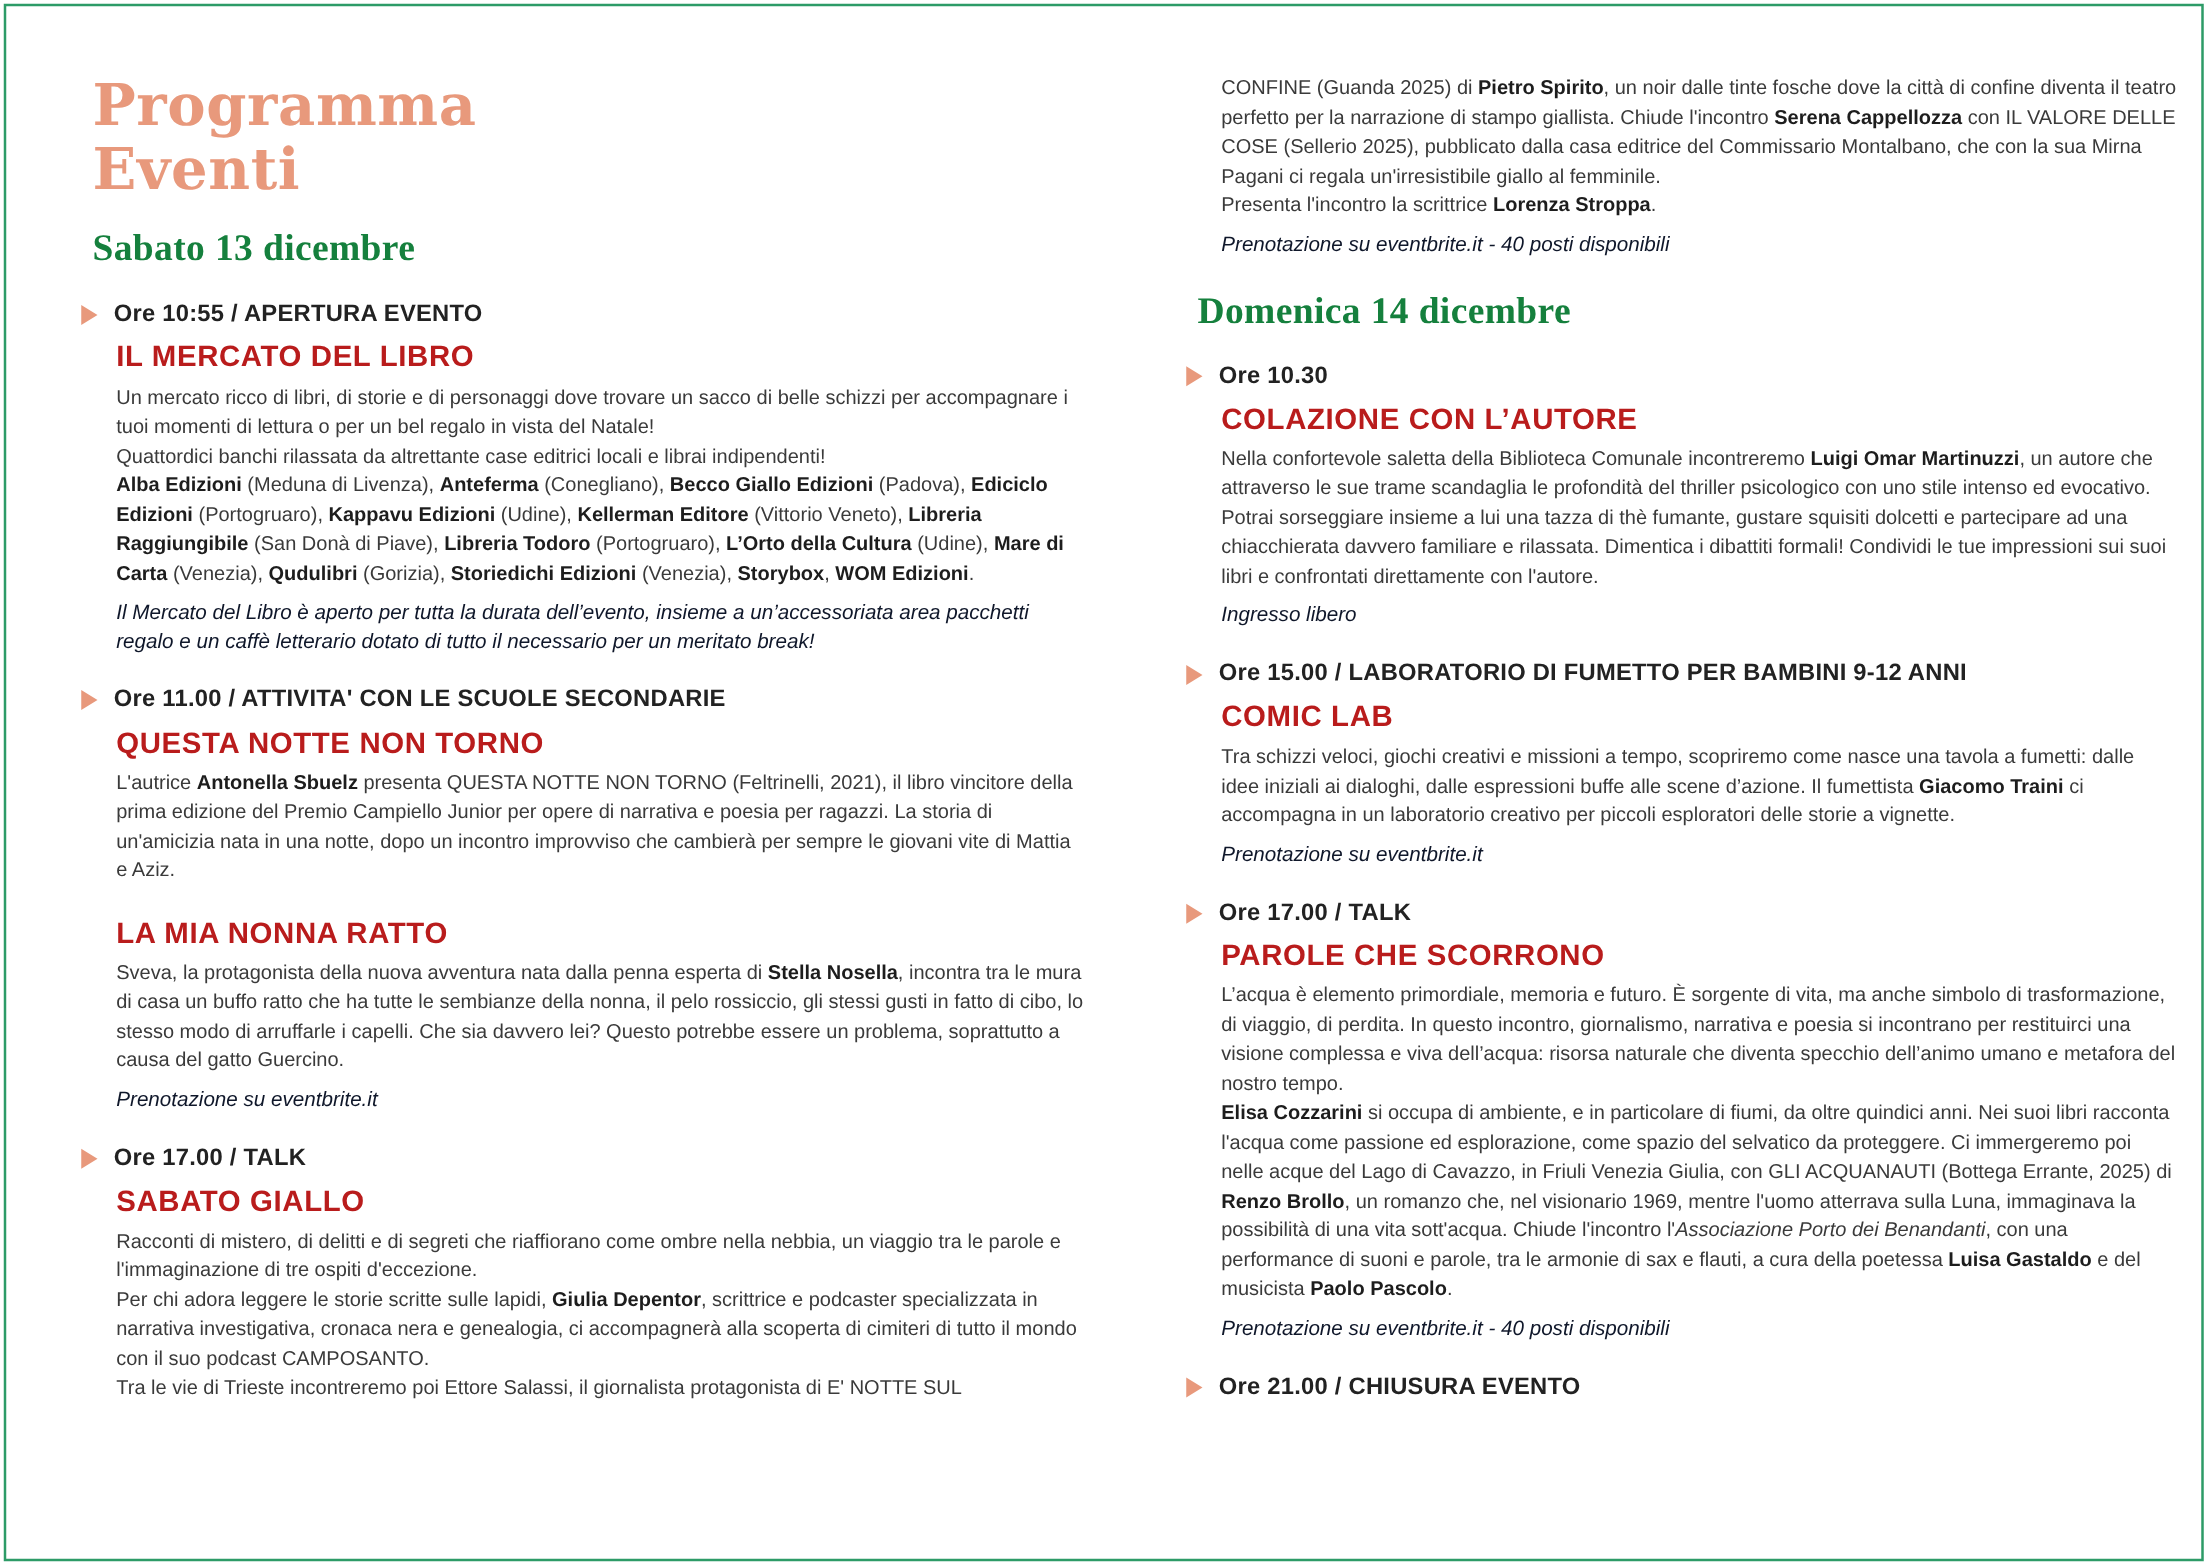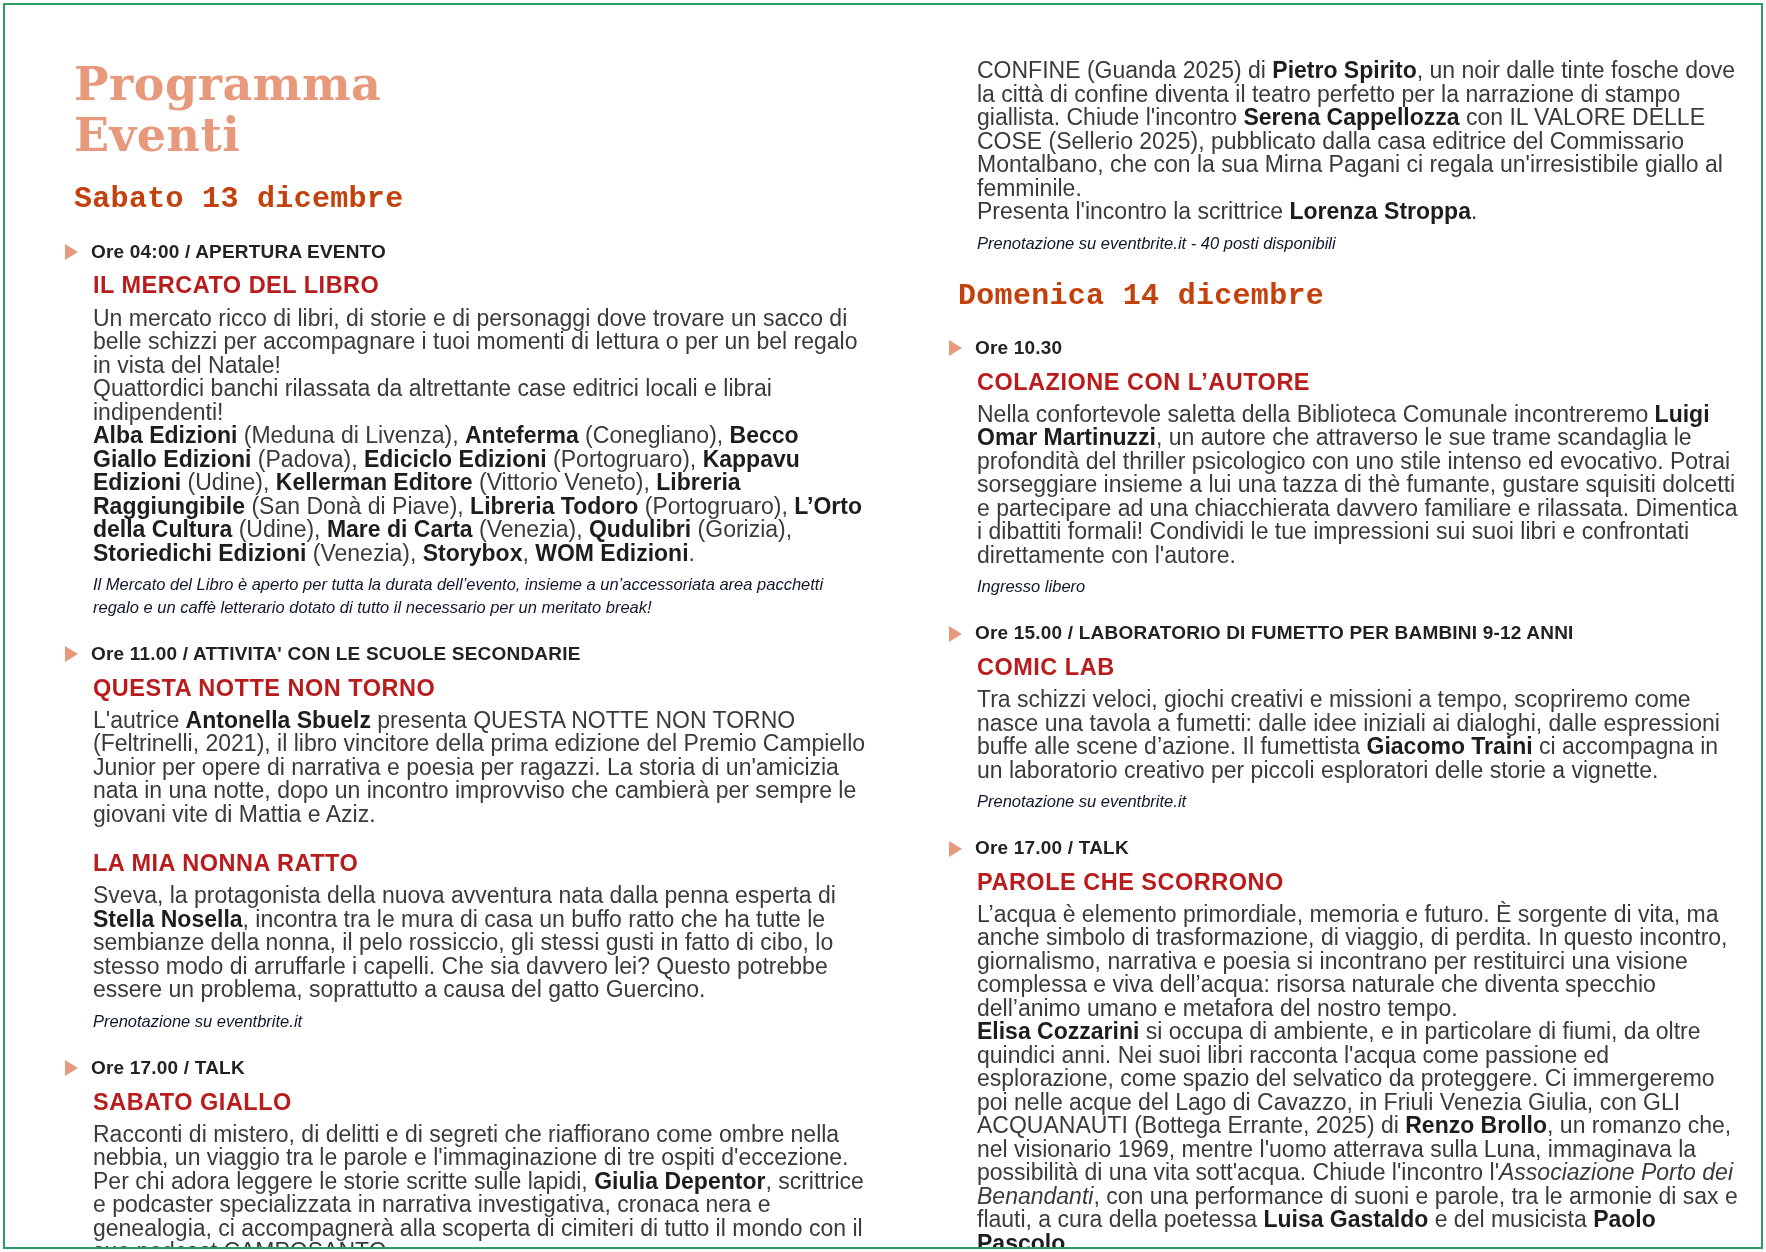--- a/index.html
+++ b/index.html
@@ -29,23 +29,23 @@
   .page-title {
     font-family: "DejaVu Serif", "Liberation Serif", serif;
     font-weight: 700;
     color: #E8997C;
     font-size: 46px;
     line-height: 1.1;
     margin: 0 0 22px 9px;
     letter-spacing: 0.5px;
   }
   .section-heading {
-    font-family: Liberation Mono, monospace;
+    font-family: Liberation Serif, serif;
     font-weight: 700;
-    color: #c2410c;
+    color: #15803d;
     font-size: 30px;
     line-height: 1.15;
     margin: 0 0 24px 9px;
     letter-spacing: 0.3px;
   }
   .event { margin-bottom: 24px; }
   .time-row {
     display: flex;
     align-items: center;
     gap: 13px;
@@ -66,21 +66,21 @@
   .event-title {
     font-size: 23.5px;
     font-weight: 700;
     color: #b91c1c;
     letter-spacing: 0.5px;
     margin: 9px 0 7px 28px;
     line-height: 1.15;
   }
   .para {
     margin: 0 0 0 28px;
-    font-size: 23px;
+    font-size: 16px;
     line-height: 23.5px;
     color: #3a3a3a;
   }
   .para .b, .note-strong { font-weight: 700; color: #1d1d1d; }
   .para .i { font-style: italic; }
   .note {
     margin: 8px 0 0 28px;
     font-style: italic;
     font-size: 16.5px;
     line-height: 23px;
@@ -92,21 +92,21 @@
 
 <div class="frame">
   <div class="page">
     <div class="content">
       <div class="col col-left">
         <h1 class="page-title"><span>Programma</span><br><span>Eventi</span></h1>
       <h2 class="section-heading">Sabato 13 dicembre</h2>
           <div class="event">
             <div class="time-row">
               <span class="tri"></span>
-              <span>Ore 04:00 / APERTURA EVENTO</span>
+              <span>Ore 10:55 / APERTURA EVENTO</span>
             </div>
             <h3 class="event-title">IL MERCATO DEL LIBRO</h3>
             <p class="para"><span>Un mercato ricco di libri, di storie e di personaggi dove trovare un sacco di belle schizzi per accompagnare i tuoi momenti di lettura o per un bel regalo in vista del Natale!</span></p>
             <p class="para"><span>Quattordici banchi rilassata da altrettante case editrici locali e librai indipendenti!</span></p>
             <p class="para"><span class="b">Alba Edizioni</span><span> (Meduna di Livenza), </span><span class="b">Anteferma</span><span> (Conegliano), </span><span class="b">Becco Giallo Edizioni</span><span> (Padova), </span><span class="b">Ediciclo Edizioni</span><span> (Portogruaro), </span><span class="b">Kappavu Edizioni</span><span> (Udine), </span><span class="b">Kellerman Editore</span><span> (Vittorio Veneto), </span><span class="b">Libreria Raggiungibile</span><span> (San Donà di Piave), </span><span class="b">Libreria Todoro</span><span> (Portogruaro), </span><span class="b">L’Orto della Cultura</span><span> (Udine), </span><span class="b">Mare di Carta</span><span> (Venezia), </span><span class="b">Qudulibri</span><span> (Gorizia), </span><span class="b">Storiedichi Edizioni</span><span> (Venezia), </span><span class="b">Storybox</span><span>, </span><span class="b">WOM Edizioni</span><span>.</span></p>
             <p class="note">Il Mercato del Libro è aperto per tutta la durata dell’evento, insieme a un’accessoriata area pacchetti regalo e un caffè letterario dotato di tutto il necessario per un meritato break!</p>
           </div>
           <div class="event">
             <div class="time-row">
               <span class="tri"></span>

